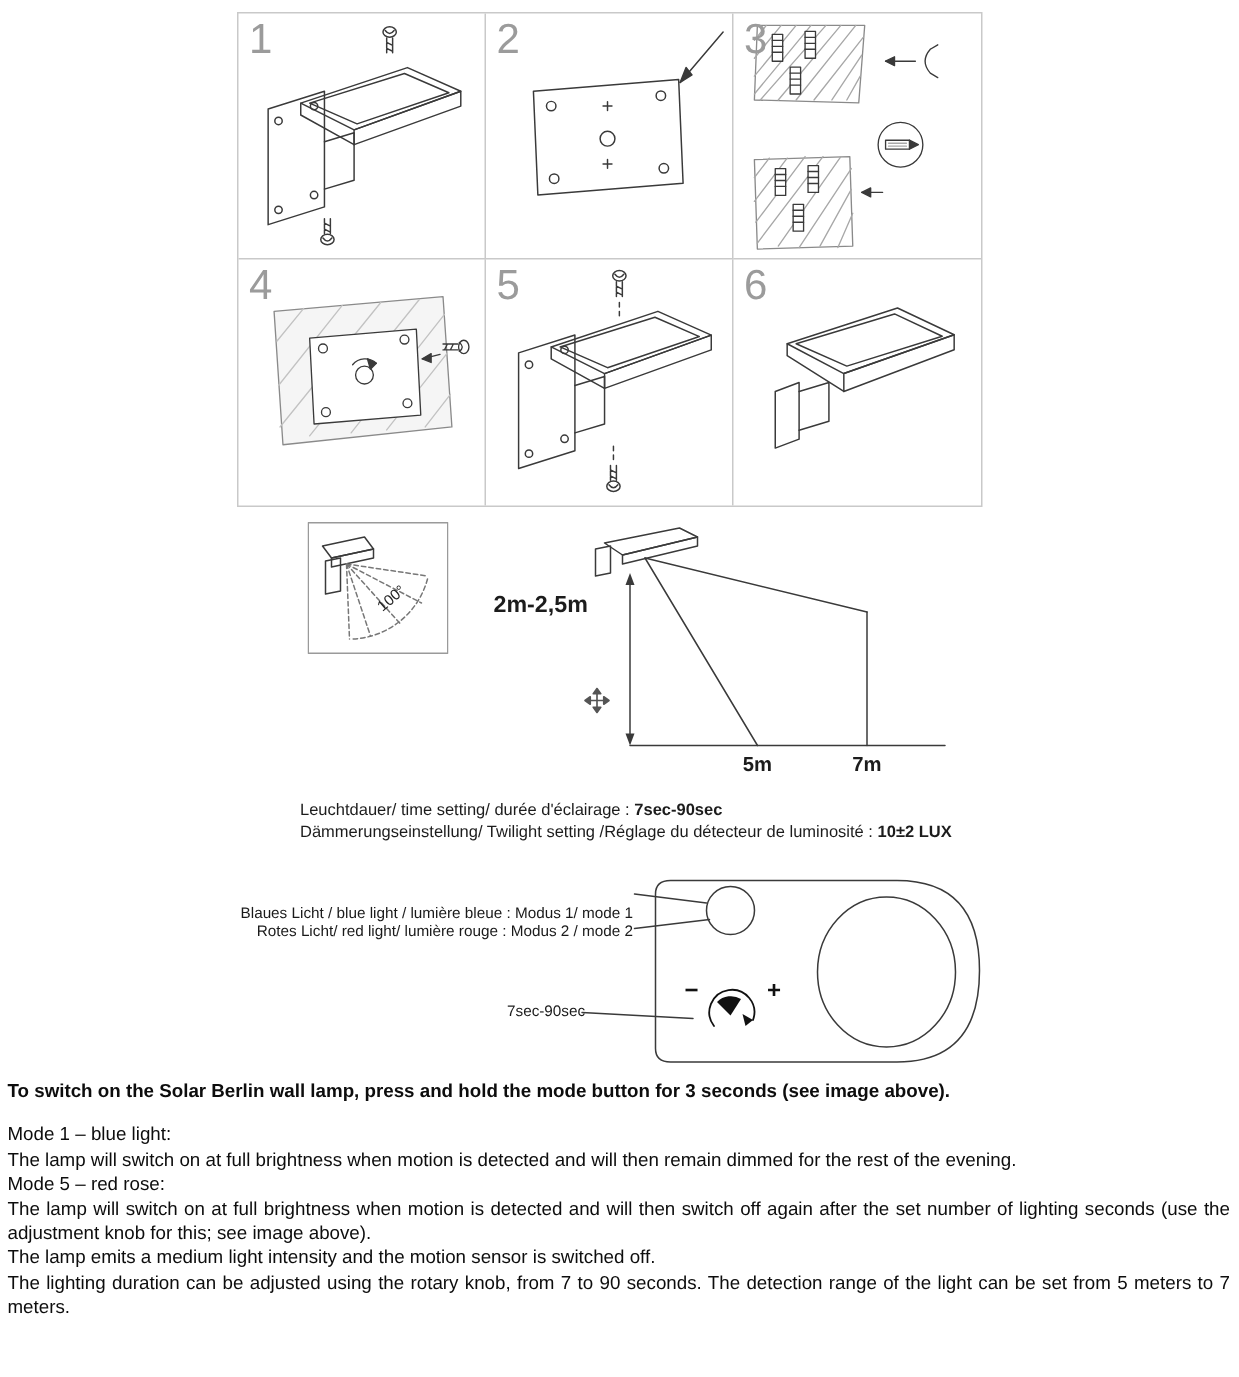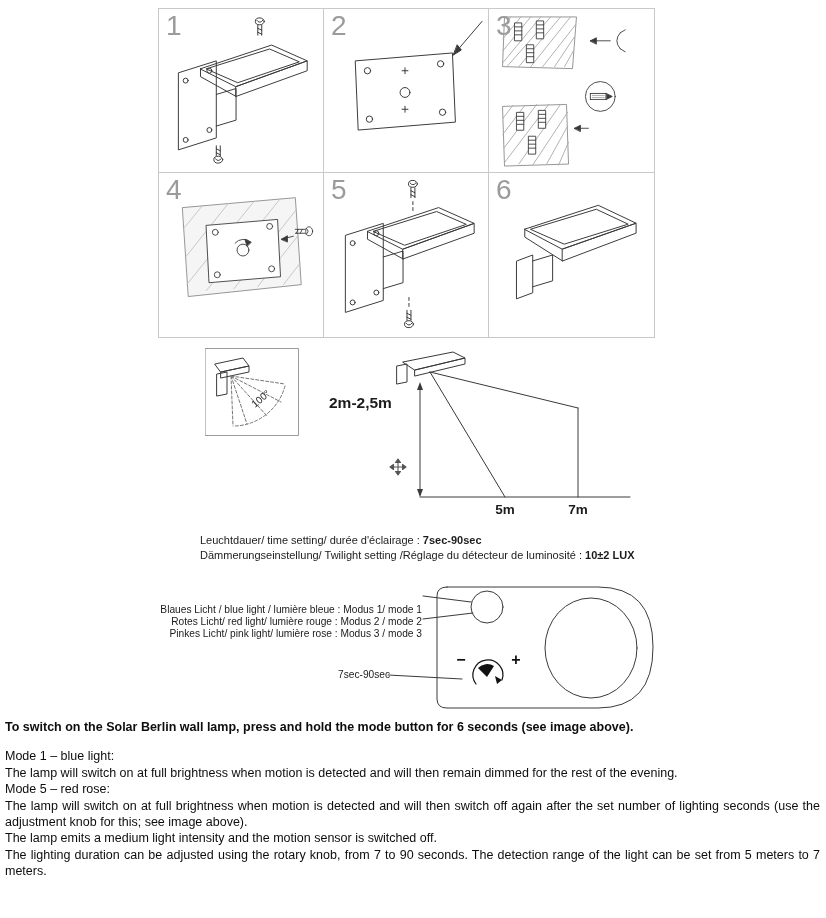--- a/index.html
+++ b/index.html
@@ -286,21 +286,20 @@
   </svg>
 
   <div class="settings">
     <div><span>Leuchtdauer/ time setting/  durée d'éclairage : </span><b>7sec-90sec</b></div>
     <div><span>Dämmerungseinstellung/ Twilight setting /Réglage du détecteur de luminosité : </span><b>10±2 LUX</b></div>
   </div>
 
   <div class="mode-labels">
     <div>Blaues Licht / blue light / lumière bleue : Modus 1/ mode 1</div>
     <div>Rotes Licht/ red light/ lumière rouge : Modus 2 / mode 2</div>
-    <div>Pinkes Licht/ pink light/ lumière rose : Modus 3 / mode 3</div>
   </div>
 
   <svg class="modes-svg" viewBox="0 0 332 140">
     <g stroke="#3a3a3a" fill="none" stroke-width="1">
       <path d="M117,7 H268 Q323,7 323,67 Q323,128 268,128 H117 Q107,128 107,119 V16 Q107,7 117,7 Z"></path>
       <ellipse cx="261" cy="68" rx="46" ry="50"></ellipse>
       <circle cx="157" cy="27" r="16"></circle>
       <path d="M93,16 L141,22"></path>
       <path d="M93,39 L143,33"></path>
       <path d="M58,95 L132,99"></path>
@@ -310,21 +309,21 @@
       <path d="M172,100 L165,96 L167,104 Z" fill="#111"></path>
       <path d="M157,97 L148,88 A13,13 0 0 1 164,86 Z" fill="#111"></path>
     </g>
     <text x="131" y="85" font-size="16" font-weight="700" fill="#111" text-anchor="middle">−</text>
     <text x="186" y="85" font-size="16" font-weight="700" fill="#111" text-anchor="middle">+</text>
   </svg>
 
   <div class="knob-label">7sec-90sec</div>
 
   <div class="body-text">
-    <p class="bold">To switch on the Solar Berlin wall lamp, press and hold the mode button for 6 seconds (see image above).</p>
+    <p class="bold">To switch on the Solar Berlin wall lamp, press and hold the mode button for 3 seconds (see image above).</p>
 
     <p class="gap-before"><b>Mode 1</b><span> – blue light:</span></p>
     <p>The lamp will switch on at full brightness when motion is detected and will then remain dimmed for the rest of the evening.</p>
 
     <p><b>Mode 5</b><span> – red rose:</span></p>
     <p class="just">The lamp will switch on at full brightness when motion is detected and will then switch off again after the set number of lighting seconds (use the adjustment knob for this; see image above).</p>
 
     <p>The lamp emits a medium light intensity and the motion sensor is switched off.</p>
 
     <p class="just">The lighting duration can be adjusted using the rotary knob, from 7 to 90 seconds. The detection range of the light can be set from 5 meters to 7 meters.</p>

